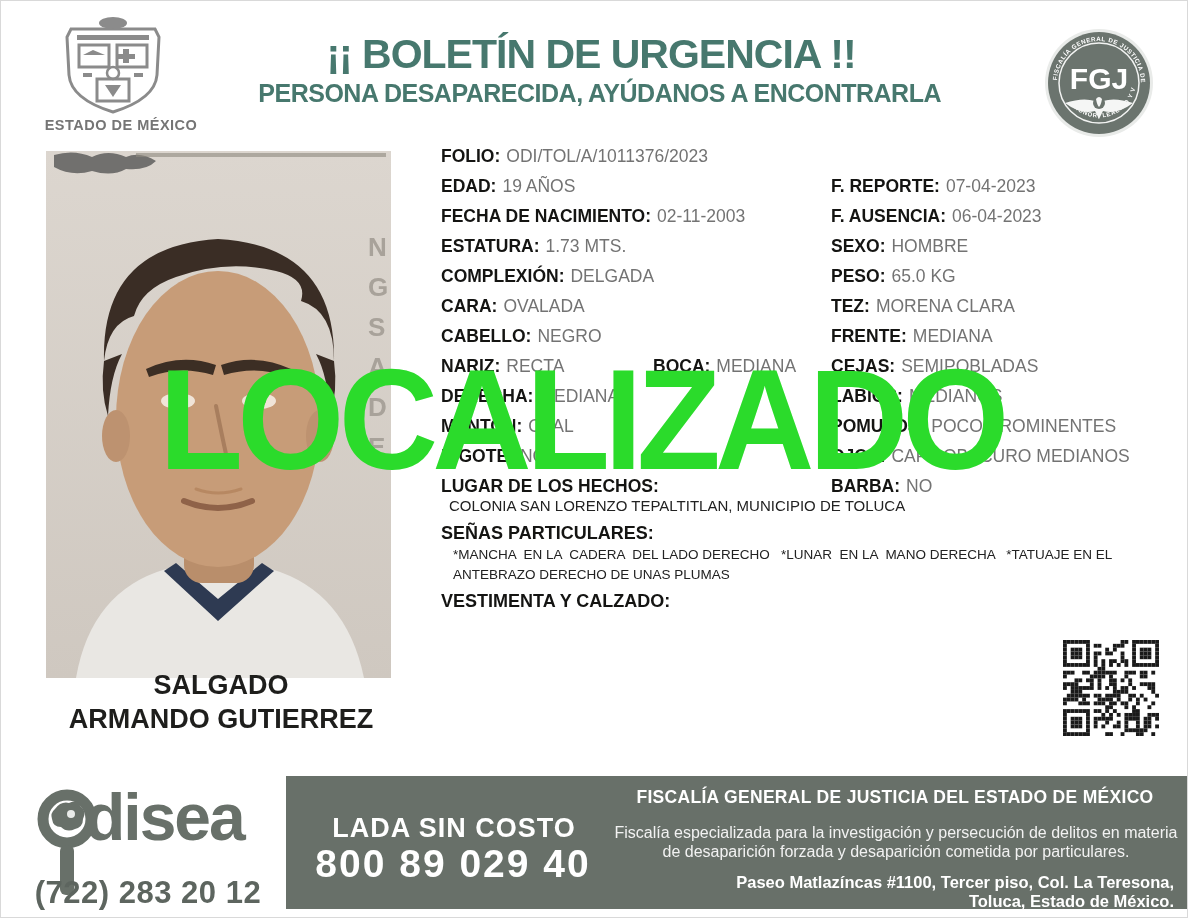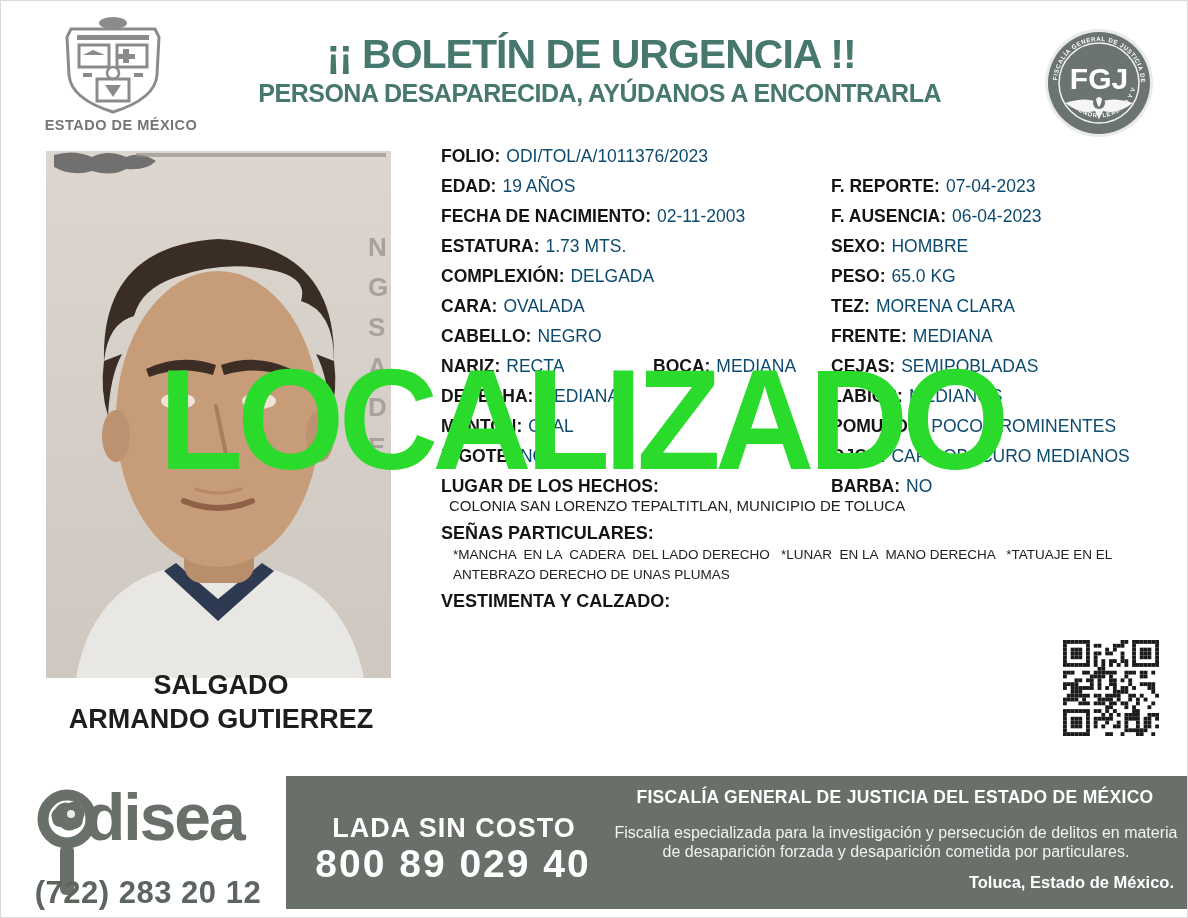--- a/index.html
+++ b/index.html
@@ -17,21 +17,21 @@
   
   .photo{position:absolute;left:45px;top:150px;width:345px;height:527px;}
   .person-name{position:absolute;left:40px;top:668px;width:360px;text-align:center;
                font-size:27px;font-weight:bold;color:#1e1e1c;line-height:1.25;}
   
   .details{position:absolute;left:440px;top:0;width:748px;height:700px;}
   .drow{position:absolute;left:0;width:748px;height:24px;font-size:17.5px;white-space:nowrap;color:#1b1b19;}
   .cell{position:absolute;top:0;}
   .c-l{left:0;} .c-m{left:212px;} .c-r{left:390px;}
   .lbl{font-weight:bold;color:#141412;}
-  .val{color:#0c4a6e;margin-left:6px;text-align:center;}
+  .val{color:#737373;margin-left:6px;text-align:center;}
   .loc-detail{position:absolute;left:448px;top:496px;font-size:15px;color:#222;white-space:nowrap;}
   .senas-h{position:absolute;left:440px;top:522px;font-size:18px;font-weight:bold;color:#141412;}
   .senas-1{position:absolute;left:452px;top:546px;font-size:13.5px;color:#222;white-space:pre;}
   .senas-2{position:absolute;left:452px;top:566px;font-size:13.5px;color:#222;white-space:pre;}
   .vest-h{position:absolute;left:440px;top:590px;font-size:18px;font-weight:bold;color:#141412;}
   
   .status{position:absolute;left:158px;top:348px;width:900px;font-size:142px;font-weight:800;
           letter-spacing:-6px;color:#2bdb2b;white-space:nowrap;transform:scaleX(0.97);
           transform-origin:left;z-index:30;line-height:1;}
   
@@ -556,16 +556,17 @@
   </div>
   <div class="odisea-brand">disea</div>
   <div class="odisea-phone">(722) 283 20 12</div>
 
   <div class="lada-label">LADA SIN COSTO</div>
   <div class="lada-number">800 89 029 40</div>
 
   <div class="fisc-title">FISCALÍA GENERAL DE JUSTICIA DEL ESTADO DE MÉXICO</div>
   <div class="fisc-desc">Fiscalía especializada para la investigación y persecución de delitos en materia de desaparición forzada y desaparición cometida por particulares.</div>
   <div class="fisc-addr">
+    <div>Paseo Matlazíncas #1100, Tercer piso, Col. La Teresona,</div>
     <div>Toluca, Estado de México.</div>
   </div>
 
 </div>
 
 </body></html>

